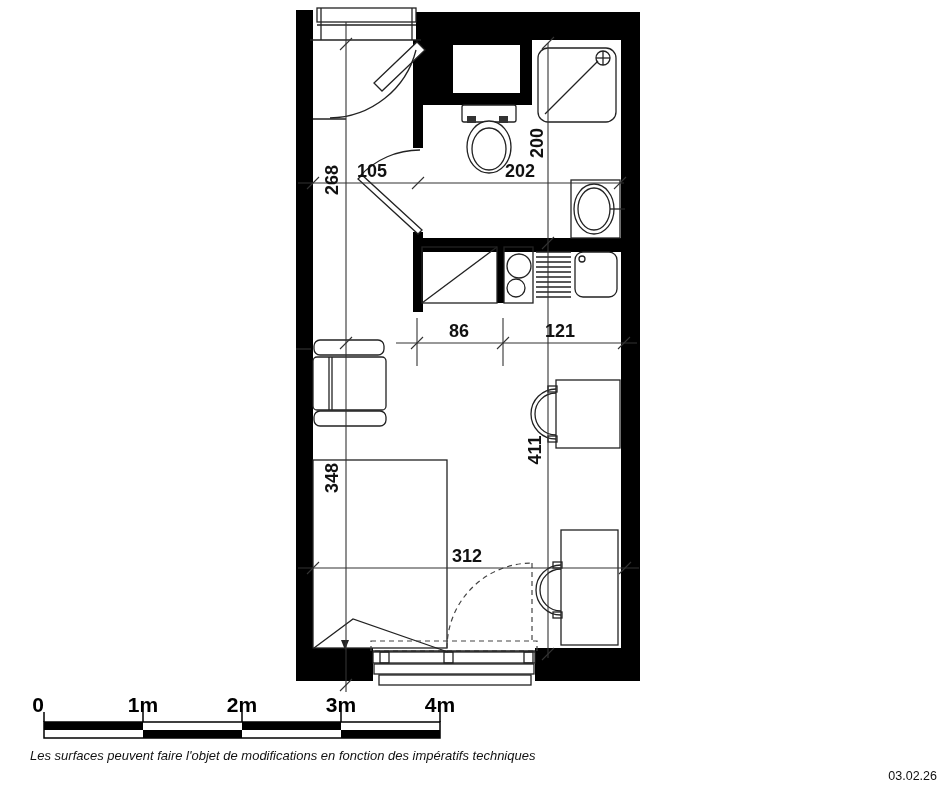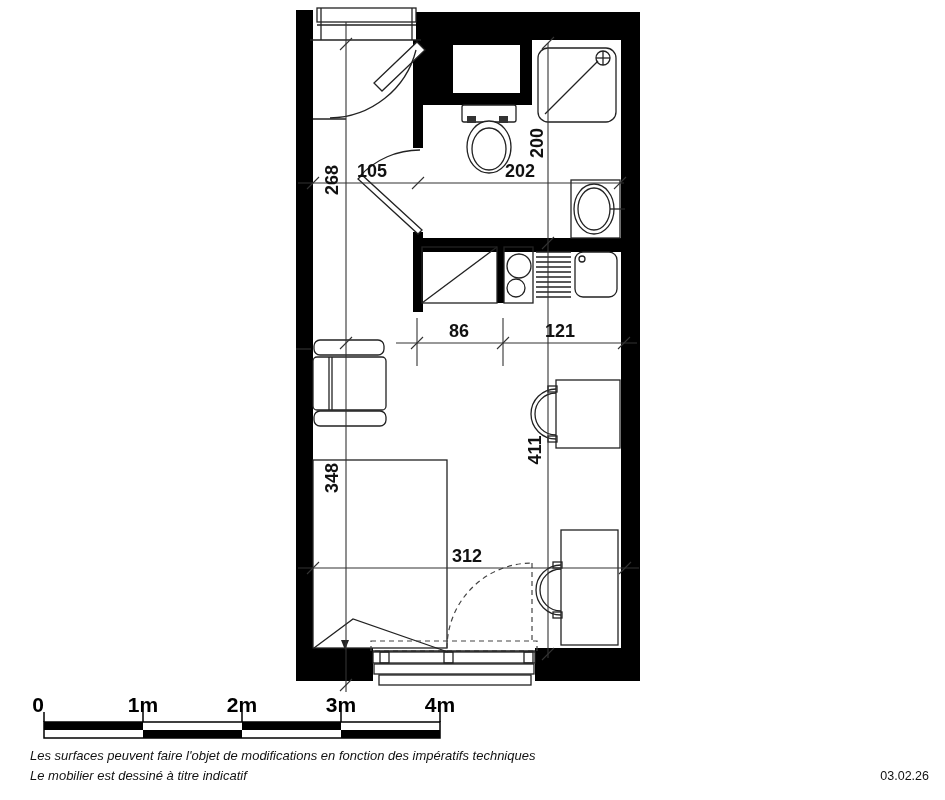--- a/index.html
+++ b/index.html
@@ -3,21 +3,21 @@
 <meta charset="utf-8">
 <style>
   html,body{margin:0;padding:0;background:#fff;}
   .page{position:relative;width:945px;height:800px;background:#fff;overflow:hidden;
         font-family:"Liberation Sans",sans-serif;}
   svg{position:absolute;left:0;top:0;}
   .dim-text{font-family:"Liberation Sans",sans-serif;font-size:18px;font-weight:bold;fill:#111;}
   .scale-text{font-family:"Liberation Sans",sans-serif;font-size:21px;font-weight:bold;fill:#000;}
   .notes{position:absolute;left:30px;top:746px;font-size:13px;font-style:italic;
          color:#111;line-height:20px;width:760px;}
-  .date{position:absolute;right:16px;top:769px;font-size:12.5px;color:#111;font-style:normal;}
+  .date{position:absolute;right:8px;top:769px;font-size:12.5px;color:#111;font-style:normal;}
   .thin{stroke:#222;stroke-width:1.3;fill:none;}
   .thin-f{stroke:#222;stroke-width:1.3;fill:#fff;}
   .dim{stroke:#333;stroke-width:1.1;fill:none;}
   .dash{stroke:#444;stroke-width:1.2;fill:none;stroke-dasharray:5 4;}
 </style>
 </head>
 <body>
 
 <div class="page">
 <svg width="945" height="800" viewBox="0 0 945 800">
@@ -206,16 +206,15 @@
     <text class="scale-text" x="38" y="712" text-anchor="middle">0</text>
     <text class="scale-text" x="143" y="712" text-anchor="middle">1m</text>
     <text class="scale-text" x="242" y="712" text-anchor="middle">2m</text>
     <text class="scale-text" x="341" y="712" text-anchor="middle">3m</text>
     <text class="scale-text" x="440" y="712" text-anchor="middle">4m</text>
   </g>
 </svg>
 
   <div class="notes">
     <div>Les surfaces peuvent faire l'objet de modifications en fonction des impératifs techniques</div>
-    <div>Le mobilier est dessiné à titre indicatif</div>
   </div>
   <div class="date">03.02.26</div>
 </div>
 
 </body></html>

